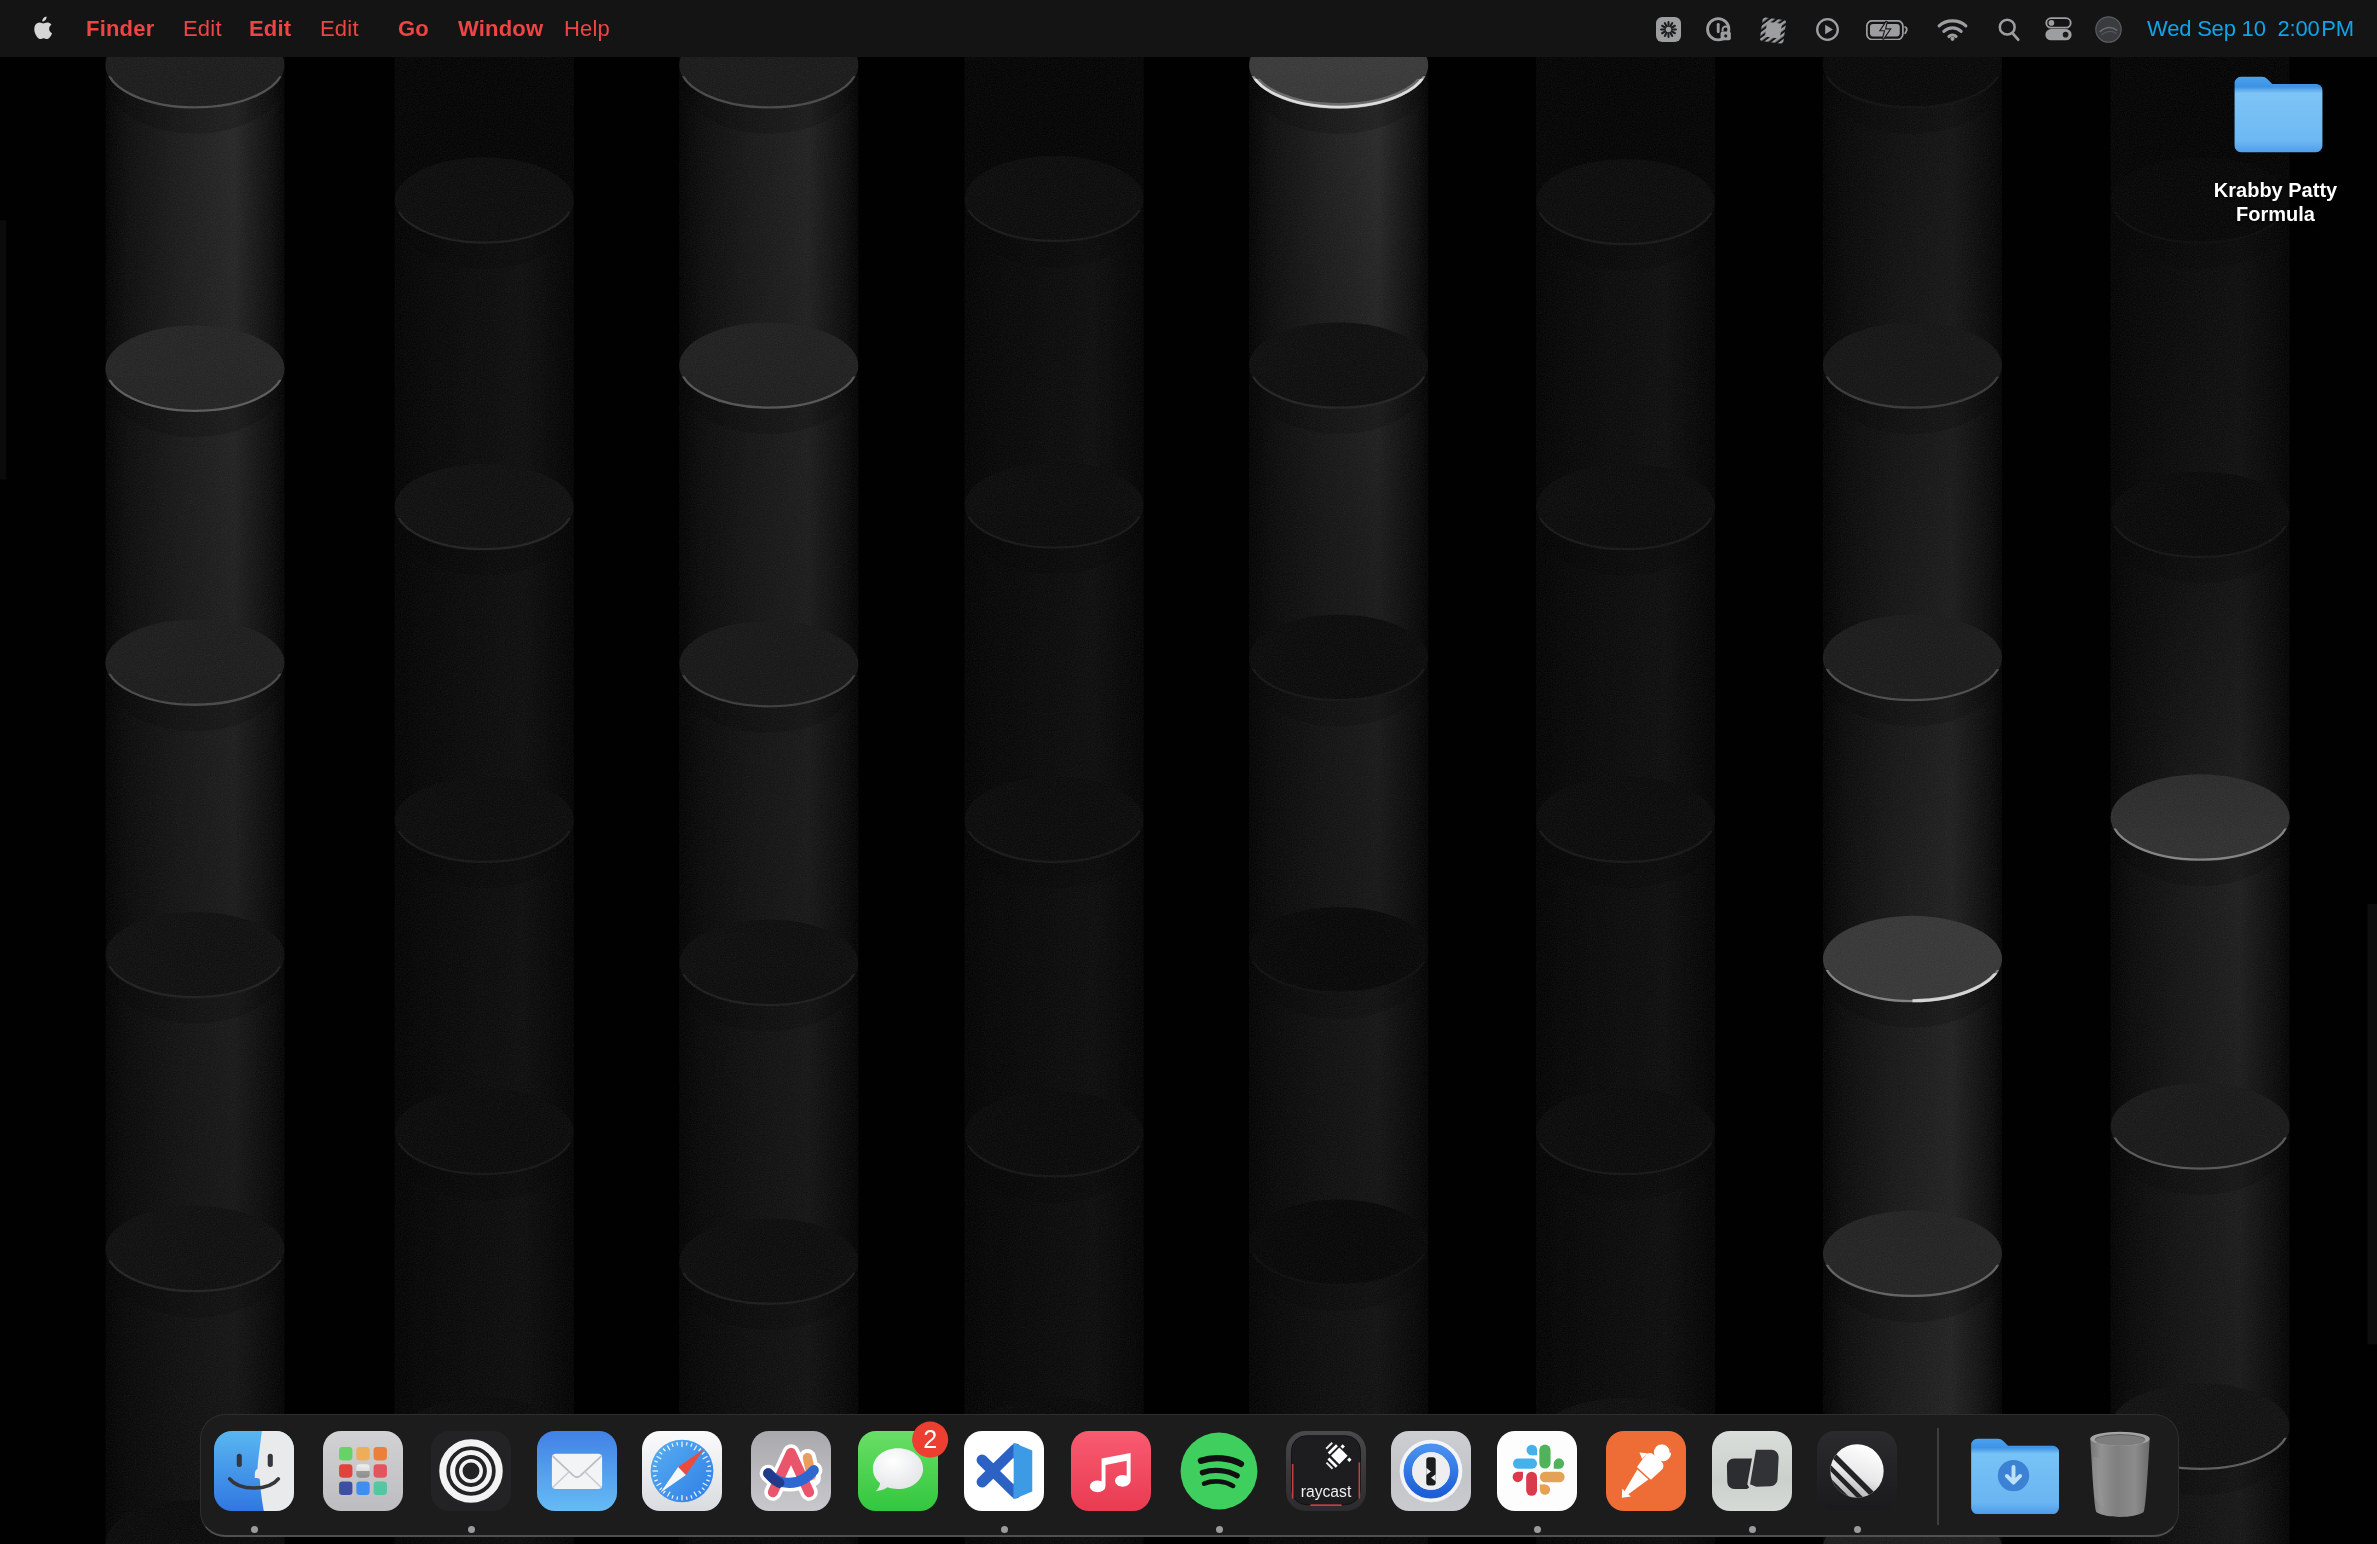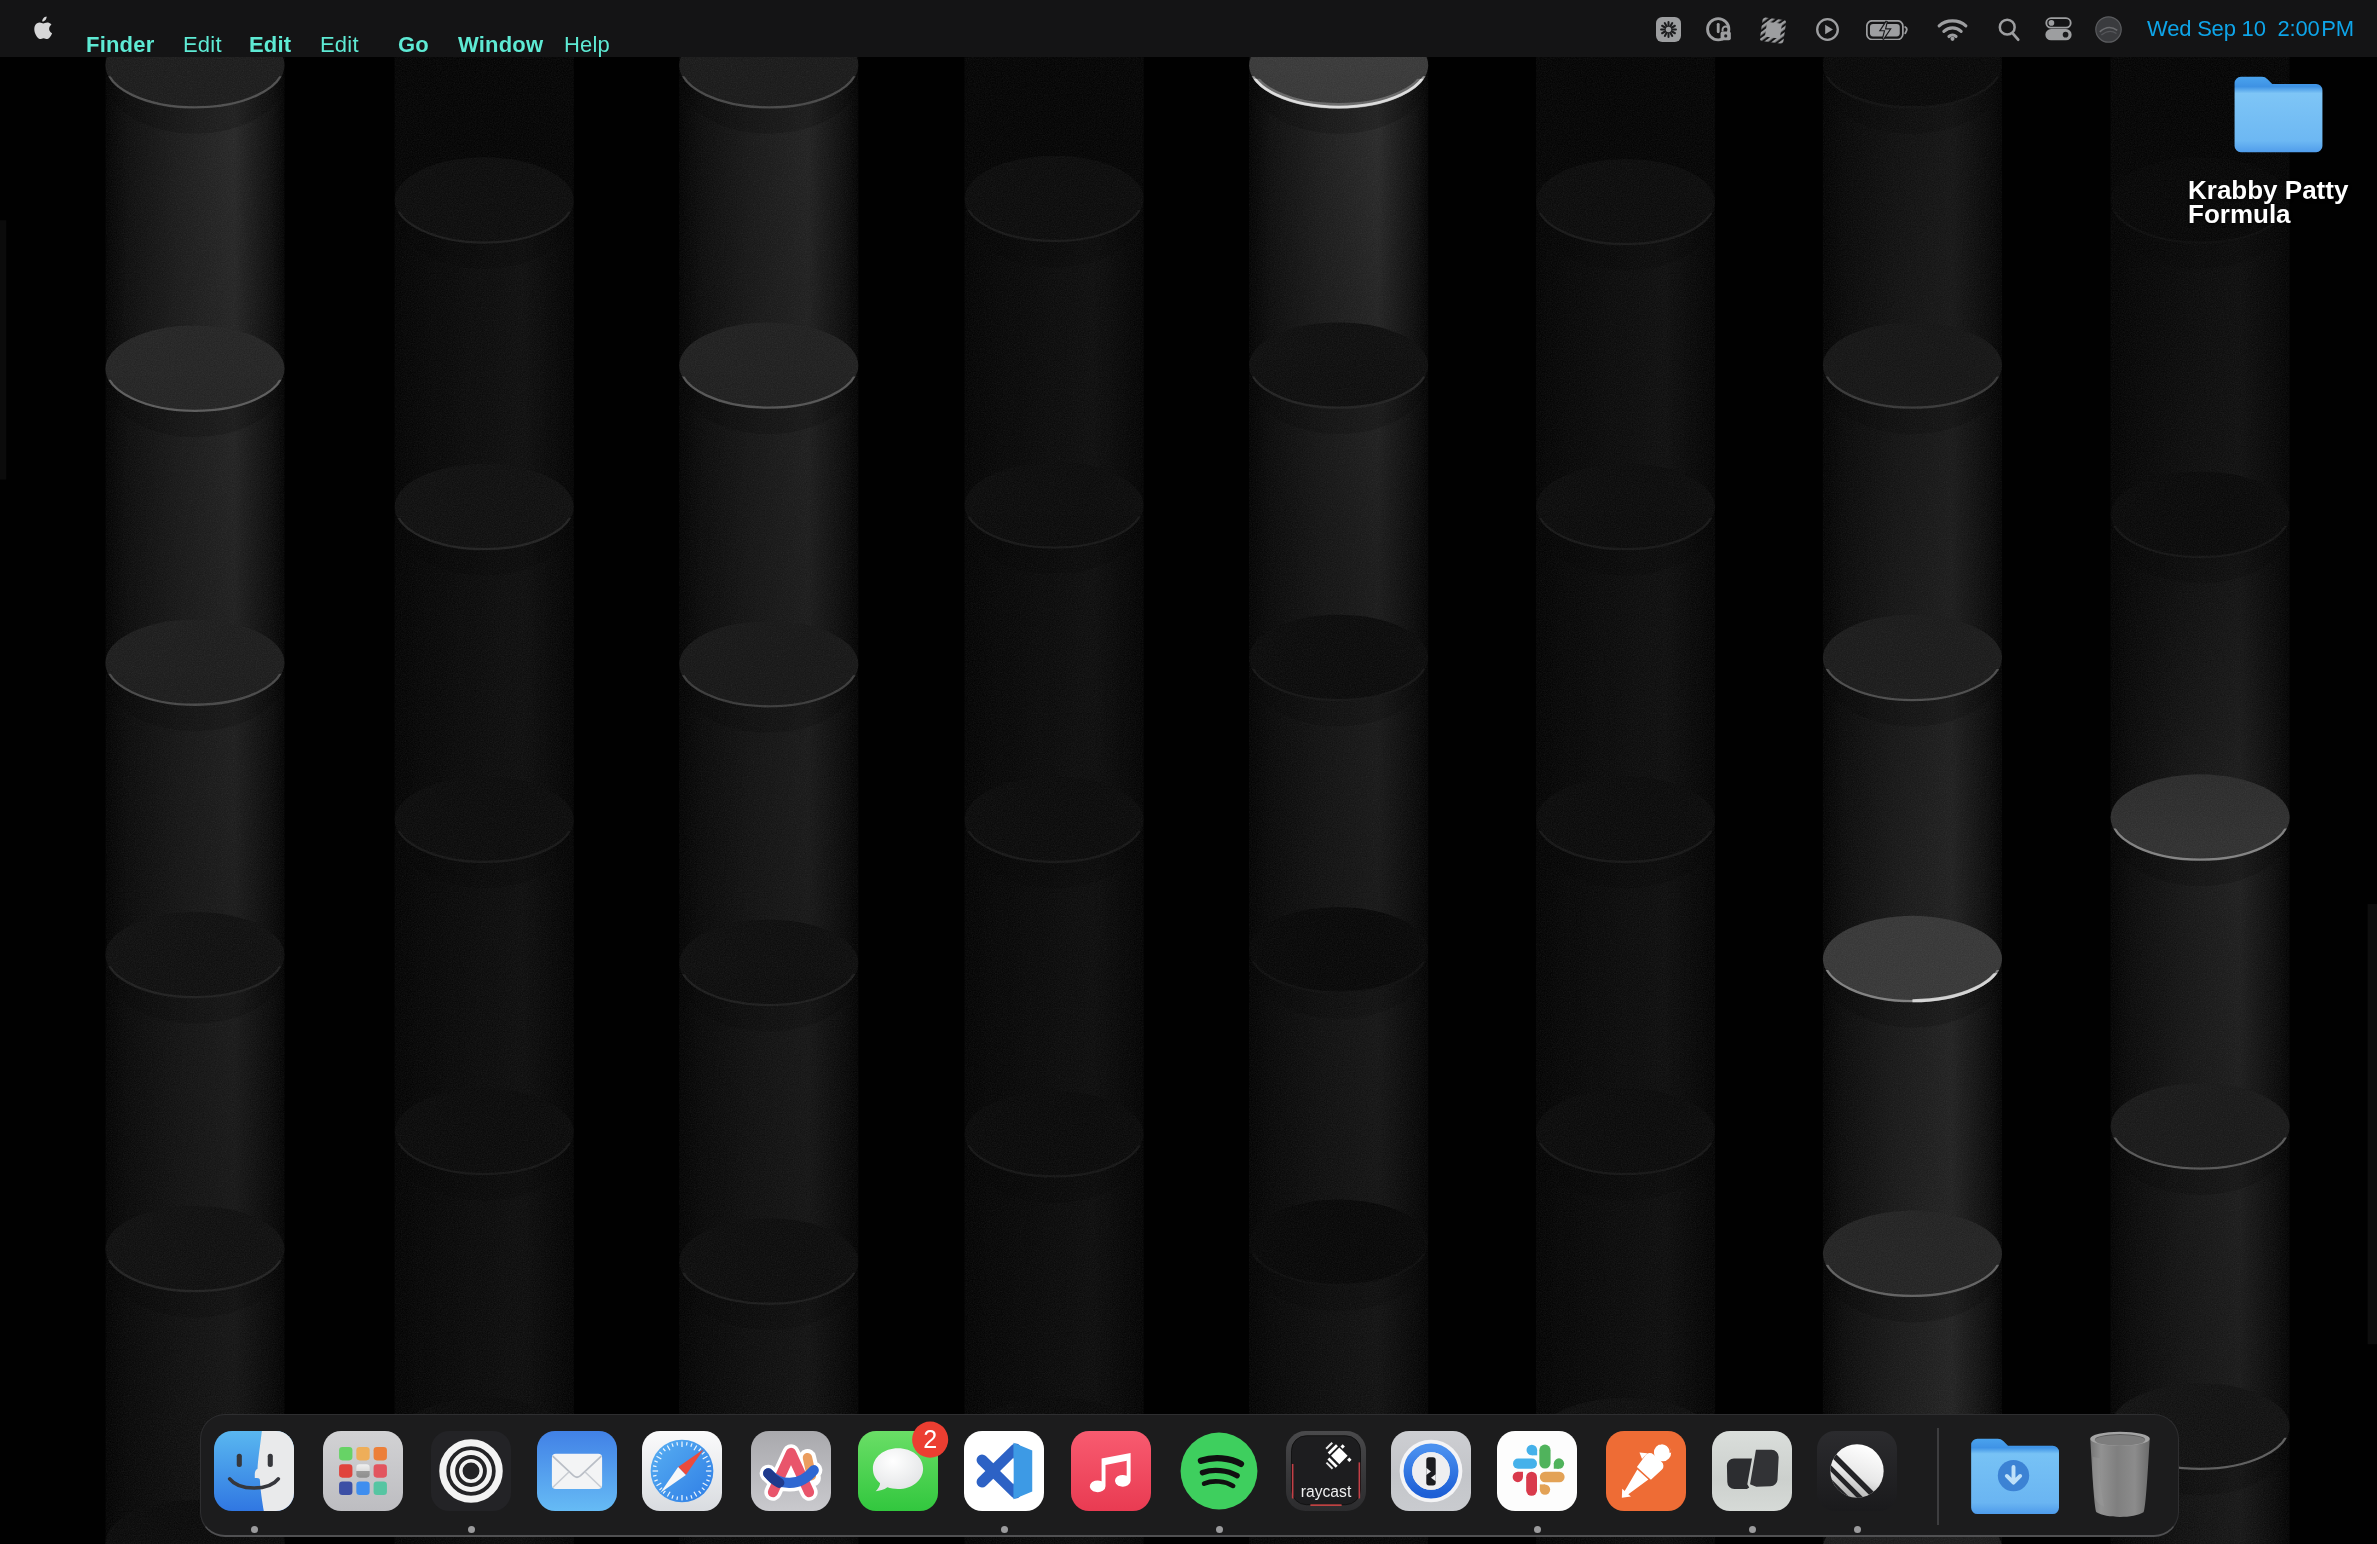--- a/index.html
+++ b/index.html
@@ -1,27 +1,27 @@
 <!DOCTYPE html>
 <html style="font-size:12.6px"><head><meta charset="utf-8"><style>
 * { margin:0; padding:0; box-sizing:border-box; }
 html,body { width:2377px; height:1544px; background:#000; overflow:hidden; font-family:"Liberation Sans", sans-serif; -webkit-font-smoothing:antialiased; }
 #wall { position:absolute; left:0; top:0; }
 #menubar { position:absolute; left:0; top:0; width:2377px; height:57px; background:#141415; }
-.mi { position:absolute; top:16px; line-height:57px; font-size:22px; color:#5eead4; letter-spacing:0.2px; }
+.mi { position:absolute; top:0; line-height:57px; font-size:22px; color:#ef4444; letter-spacing:0.2px; }
 .apple, .si { position:absolute; }
 .clock { position:absolute; left:2147px; top:0; line-height:57px; font-size:22px; color:#0ea5e9; letter-spacing:-0.2px; }
 #dock { position:absolute; left:200px; top:1414px; width:1979px; height:123px;
   background:#1c1c1d; border-radius:25px; border:1.6px solid #2e2e30; border-bottom:2.4px solid #505052; }
 .di { position:absolute; top:15.7px; }
 .dsep { position:absolute; left:1736px; top:12.6px; width:1.6px; height:97px; background:#3d3d3f; }
 .dot { position:absolute; top:111px; width:7px; height:7px; border-radius:50%; background:#9b9b9d; }
 #dfolder { position:absolute; left:2233px; top:75px; }
-#dlabel { position:absolute; left:2188px; top:178px; width:175px; color:#ffffff;
-  font-size:26px; font-weight:700; line-height:24.4px; text-shadow:0 0.8px 3.1px rgba(0,0,0,0.9); }
+#dlabel { position:absolute; left:2188px; top:178px; width:175px; text-align:center; color:#ffffff;
+  font-size:20px; font-weight:700; line-height:24.4px; text-shadow:0 0.8px 3.1px rgba(0,0,0,0.9); }
 </style></head>
 <body>
 <svg id="wall" width="2377" height="1544" viewBox="0 0 3024 1964" xmlns="http://www.w3.org/2000/svg">
     <defs>
       <linearGradient id="colg0" x1="0" y1="0" x2="1" y2="0">
         <stop offset="0" stop-color="#000000"></stop>
         <stop offset="0.12" stop-color="#0c0c0c"></stop>
         <stop offset="0.4" stop-color="#1b1b1b"></stop>
         <stop offset="0.72" stop-color="#272727"></stop>
         <stop offset="0.93" stop-color="#0c0c0c"></stop>

